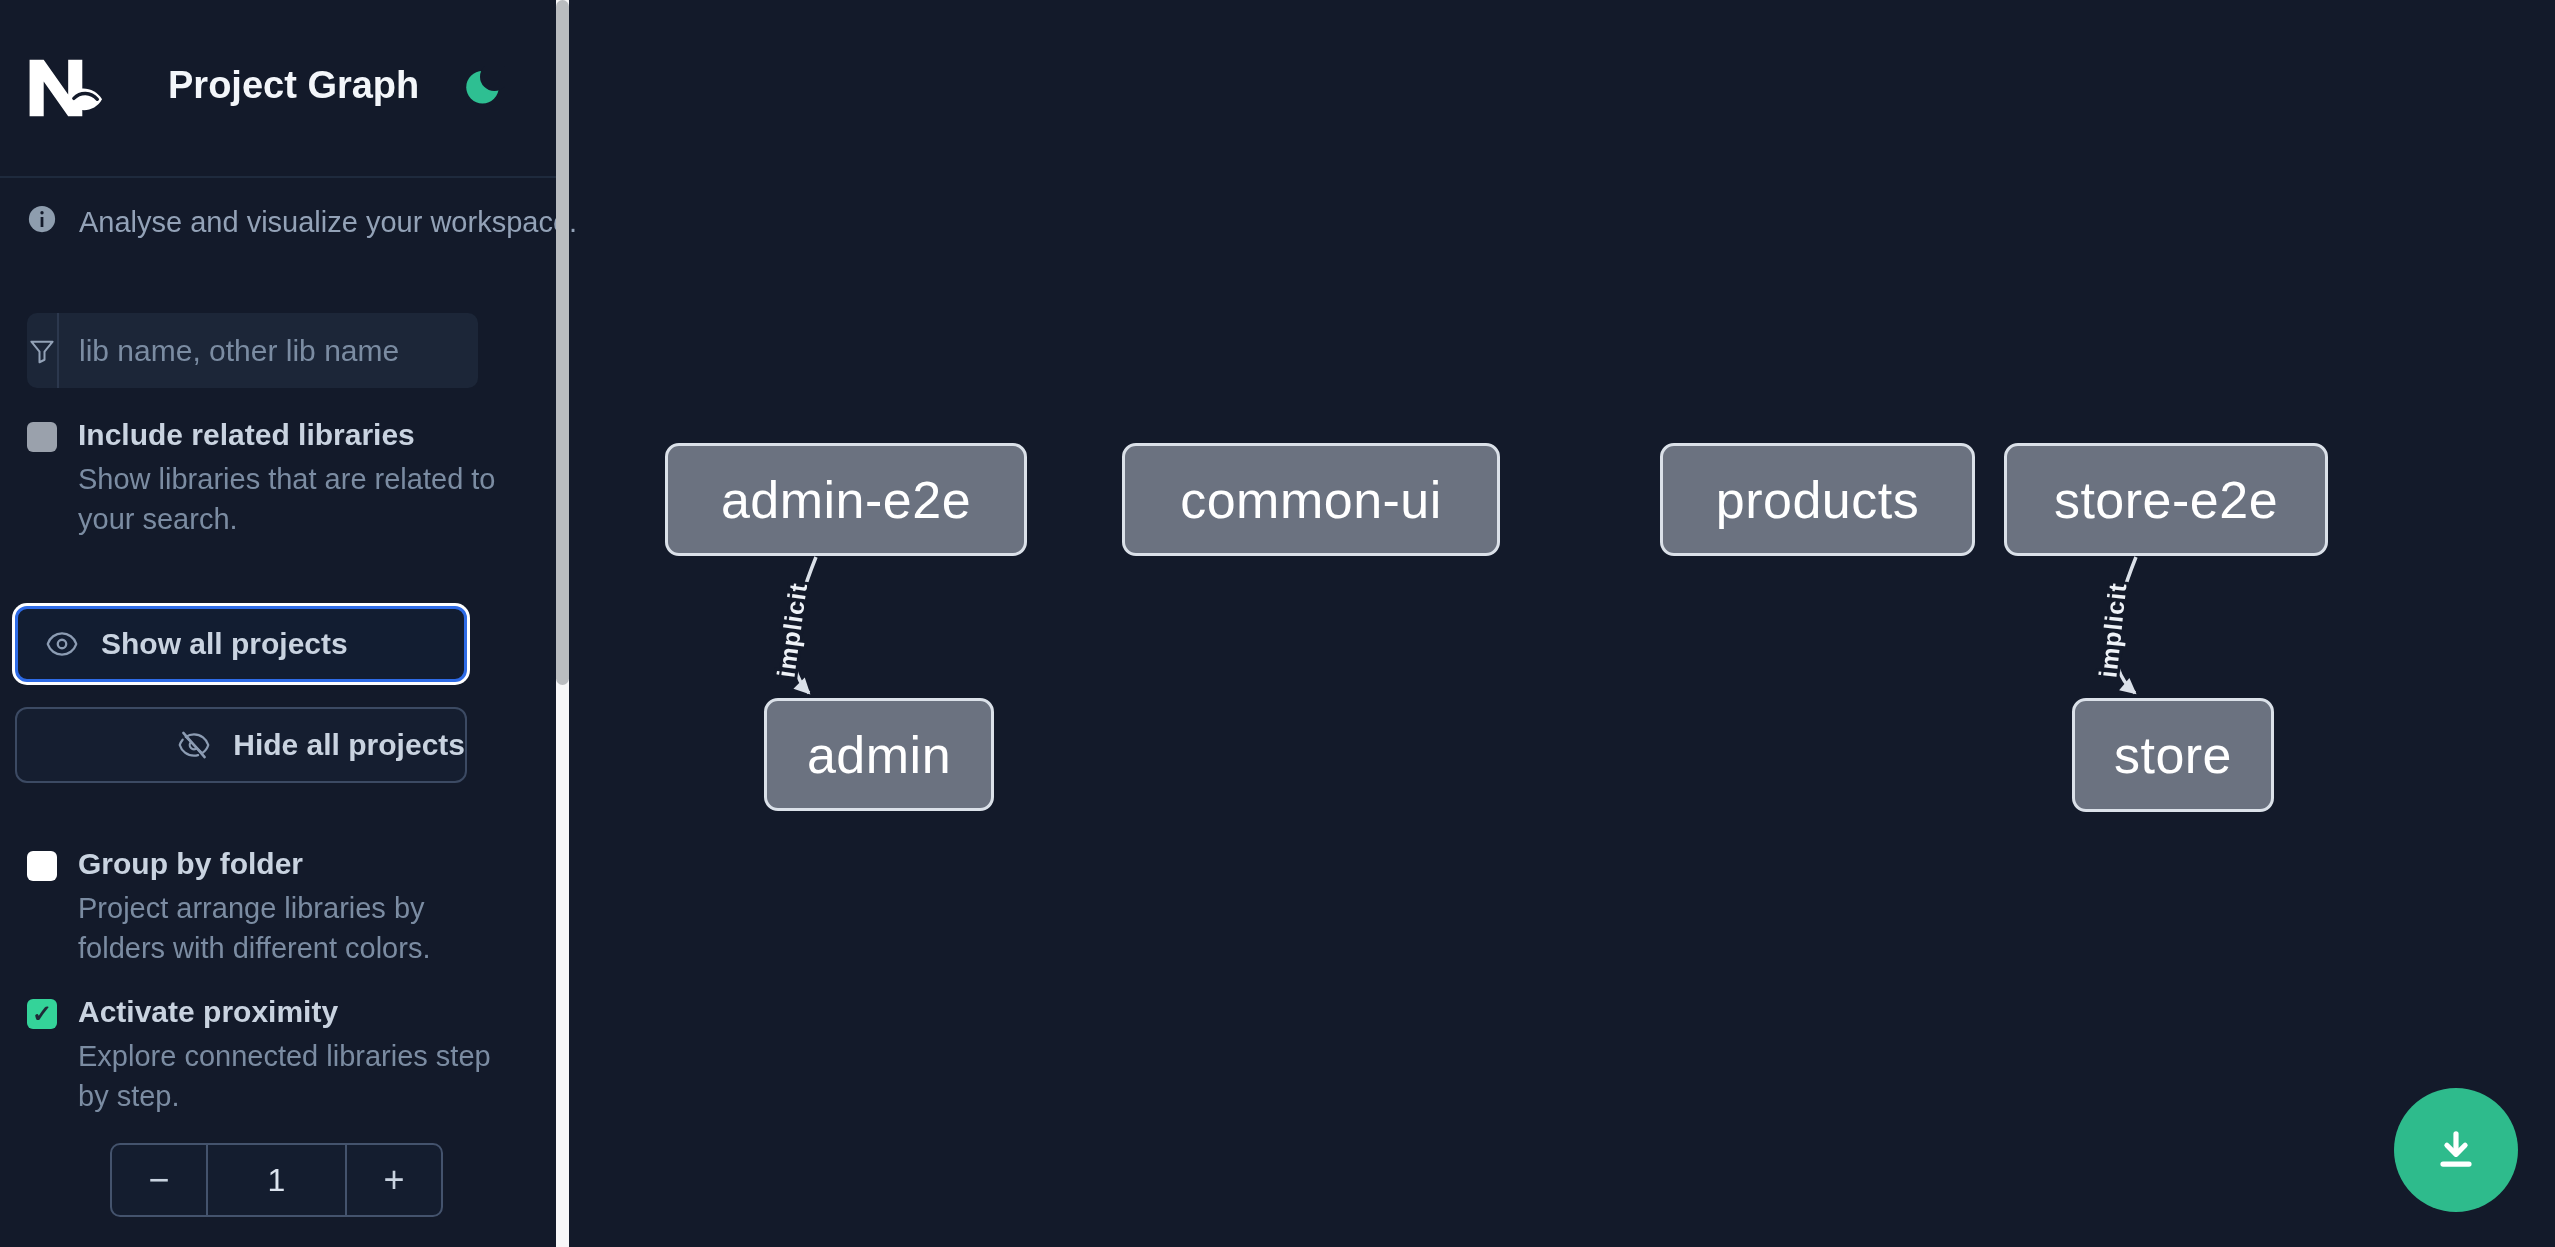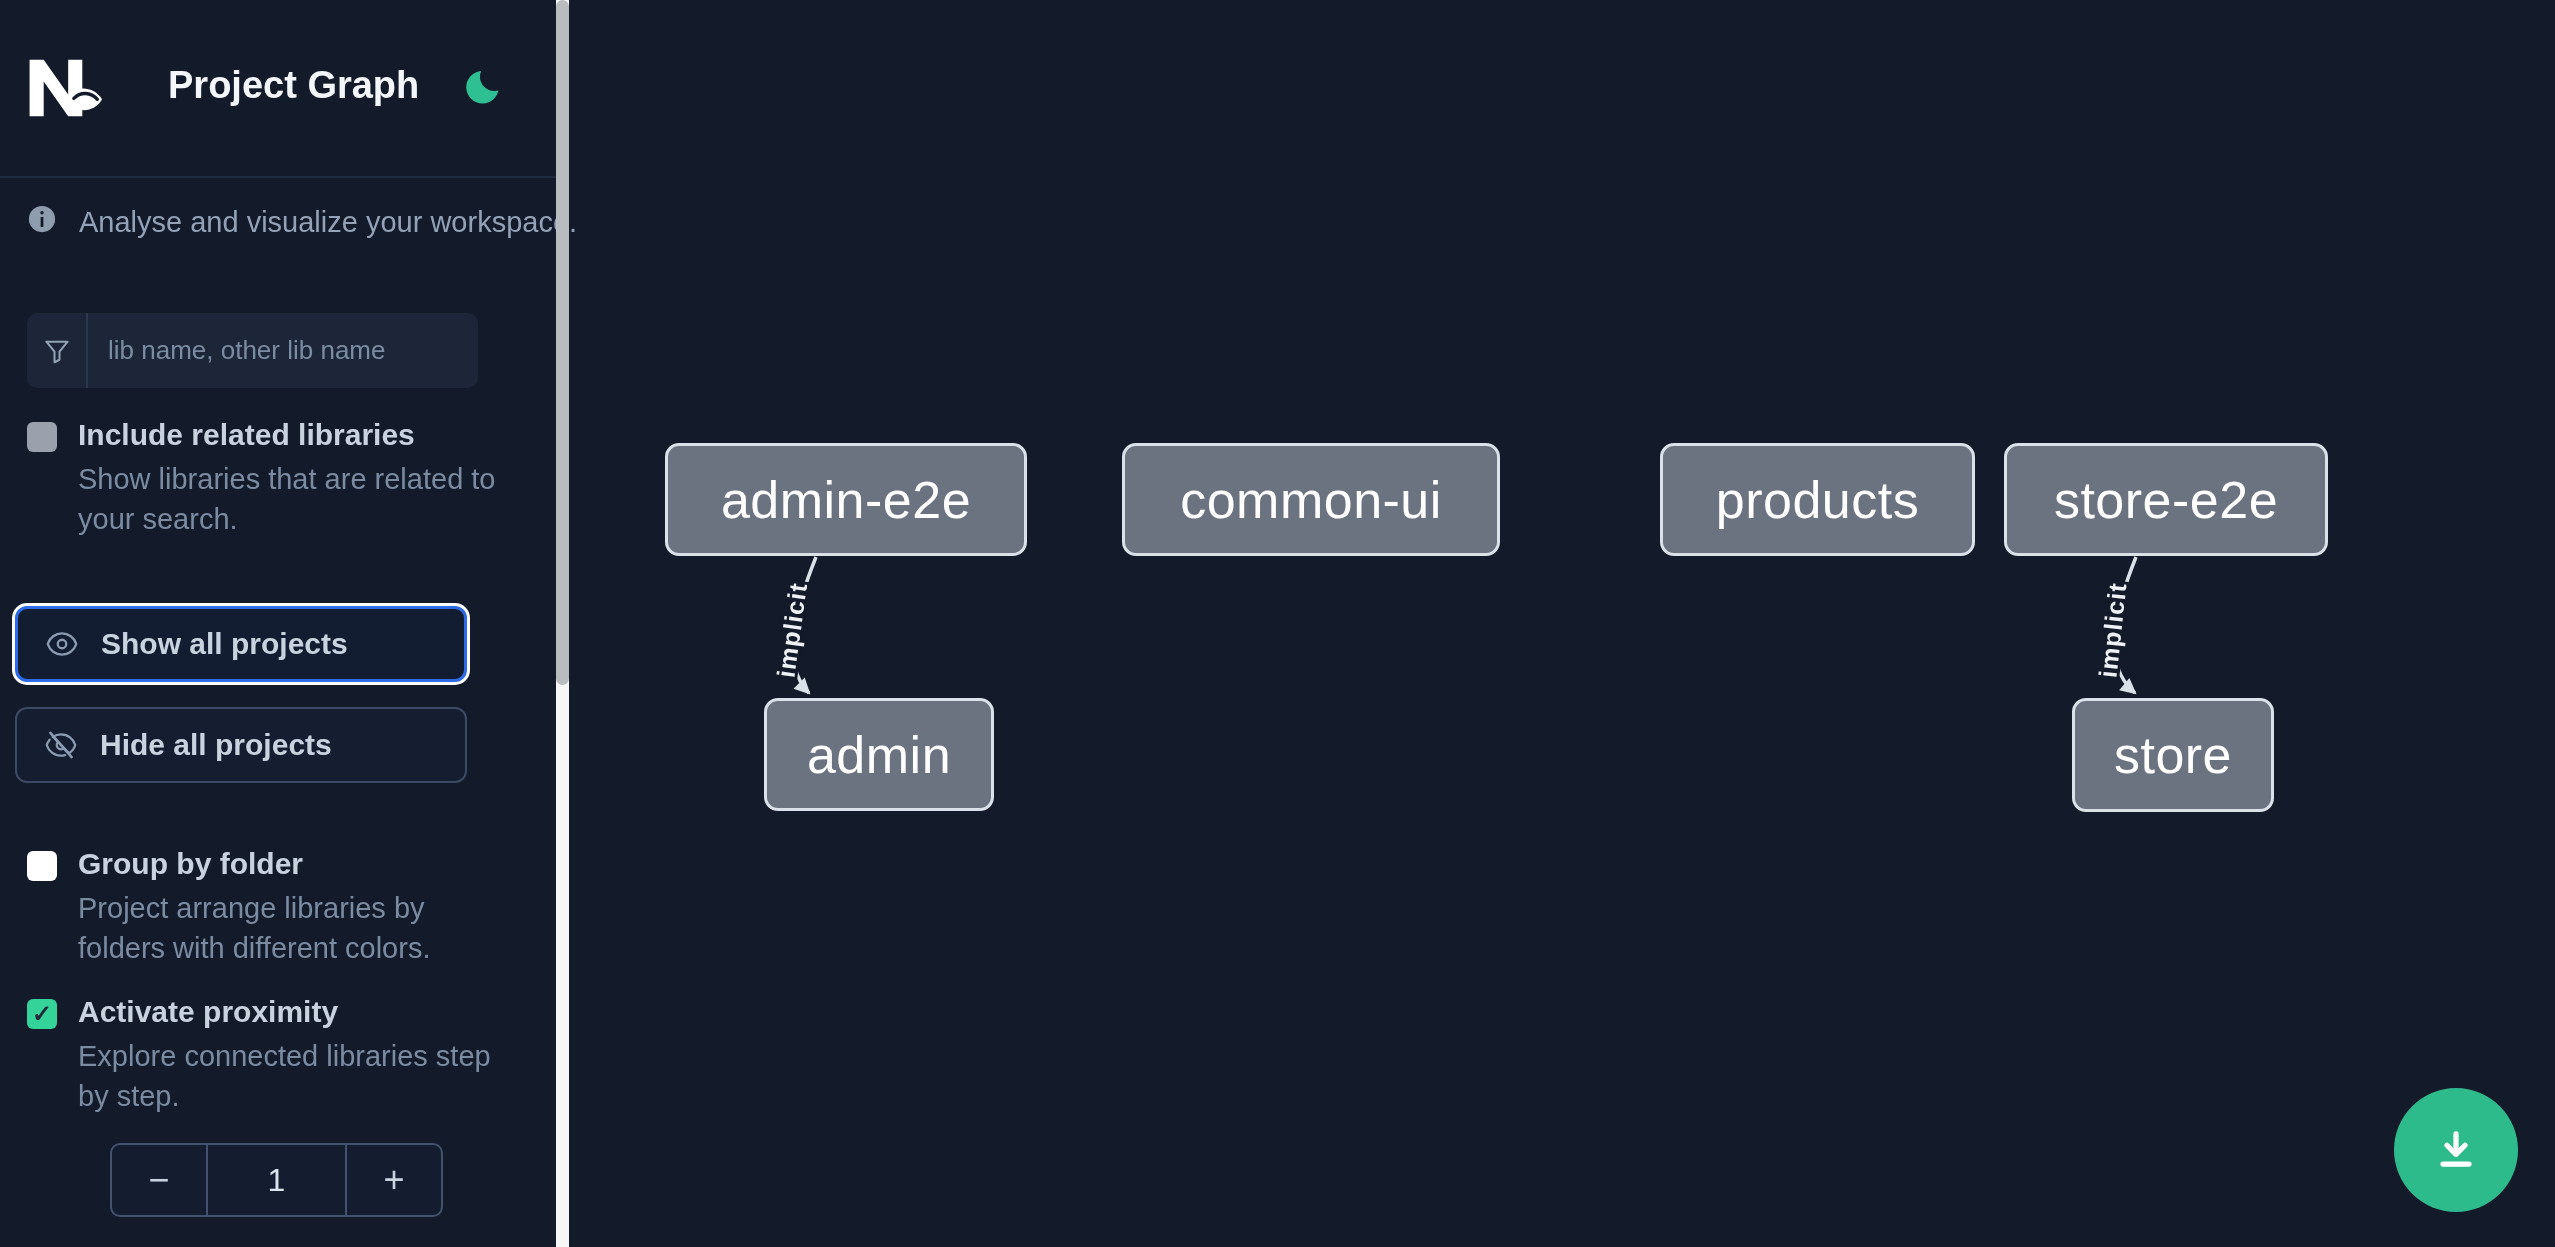--- a/index.html
+++ b/index.html
@@ -53,21 +53,21 @@
     position:absolute; left:27px; top:313px; width:451px; height:75px;
     background:#1c2638; border-radius:10px; display:flex; align-items:stretch; overflow:hidden;
   }
   .search-icon-cell {
     width:61px; display:flex; align-items:center; justify-content:center;
     border-right:2px solid #2c384e;
   }
   .search input {
     flex:1; background:transparent; border:none; outline:none;
     font-family:"Liberation Sans", sans-serif;
-    font-size:26px; color:#c9d3e0; padding:0 20px;
+    font-size:30px; color:#c9d3e0; padding:0 20px;
   }
   .search input::placeholder { color:#7b8ca2; opacity:1; }
 
   .opt { position:absolute; left:27px; display:flex; gap:21px; align-items:flex-start; }
   .cb {
     width:30px; height:30px; border-radius:6px; margin-top:4px; flex:none;
     display:flex; align-items:center; justify-content:center; cursor:pointer;
   }
   .cb-muted { background:#9aa1ac; }
   .cb-white { background:#ffffff; }
@@ -82,20 +82,21 @@
     font-size:30px; font-weight:600; color:#c9d3e0;
     border-radius:12px; cursor:pointer; text-align:left;
   }
   .btn-show {
     top:606px; height:76px; background:#121d31;
     border:3px solid #2e6be6; box-shadow:0 0 0 3px #ffffff;
   }
   .btn-hide {
     top:707px; height:76px; background:#151e30;
     border:2px solid #3c4a63;
+    justify-content:flex-end;
   }
   .btn-icon { flex:none; display:flex; }
 
   .stepper {
     position:absolute; left:110px; top:1143px; width:333px; height:74px;
     border:2px solid #44536d; border-radius:10px; display:flex; overflow:hidden;
     background:#141d2f;
   }
   .step-btn {
     flex:1; background:transparent; border:none; color:#c9d3e0;

